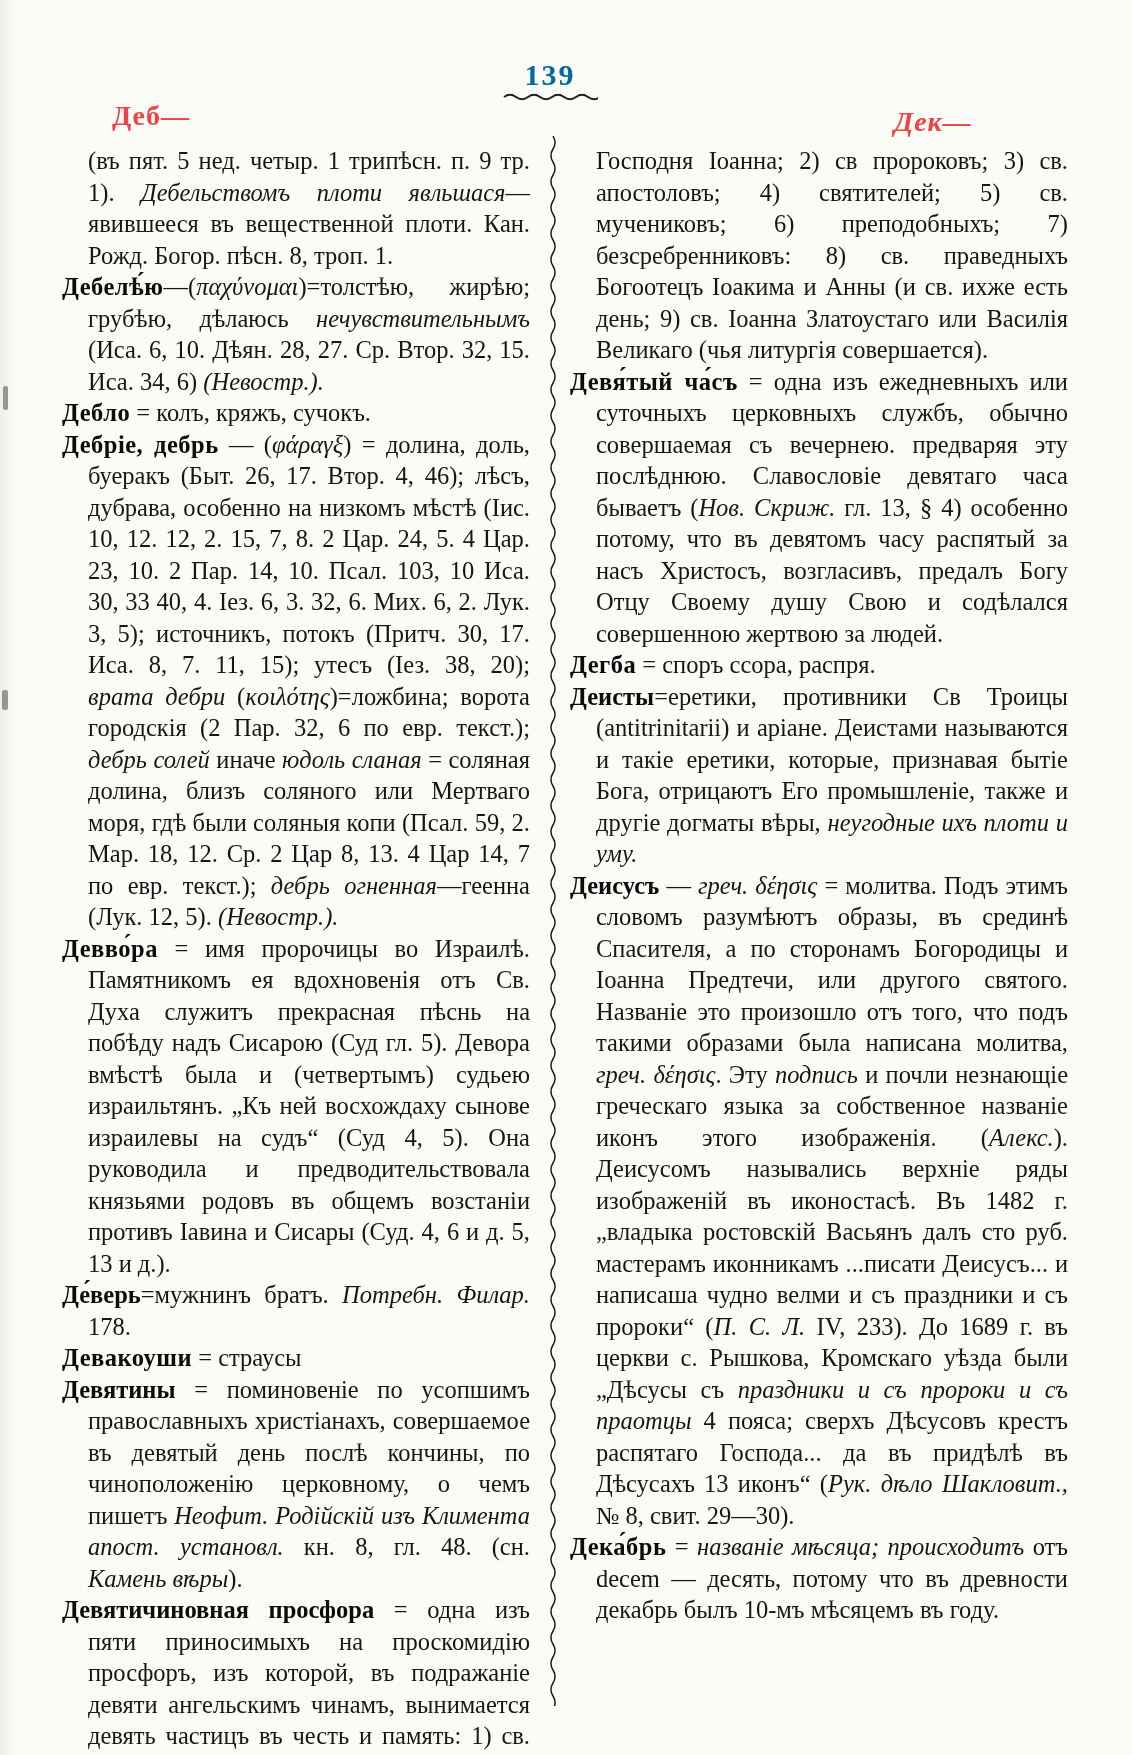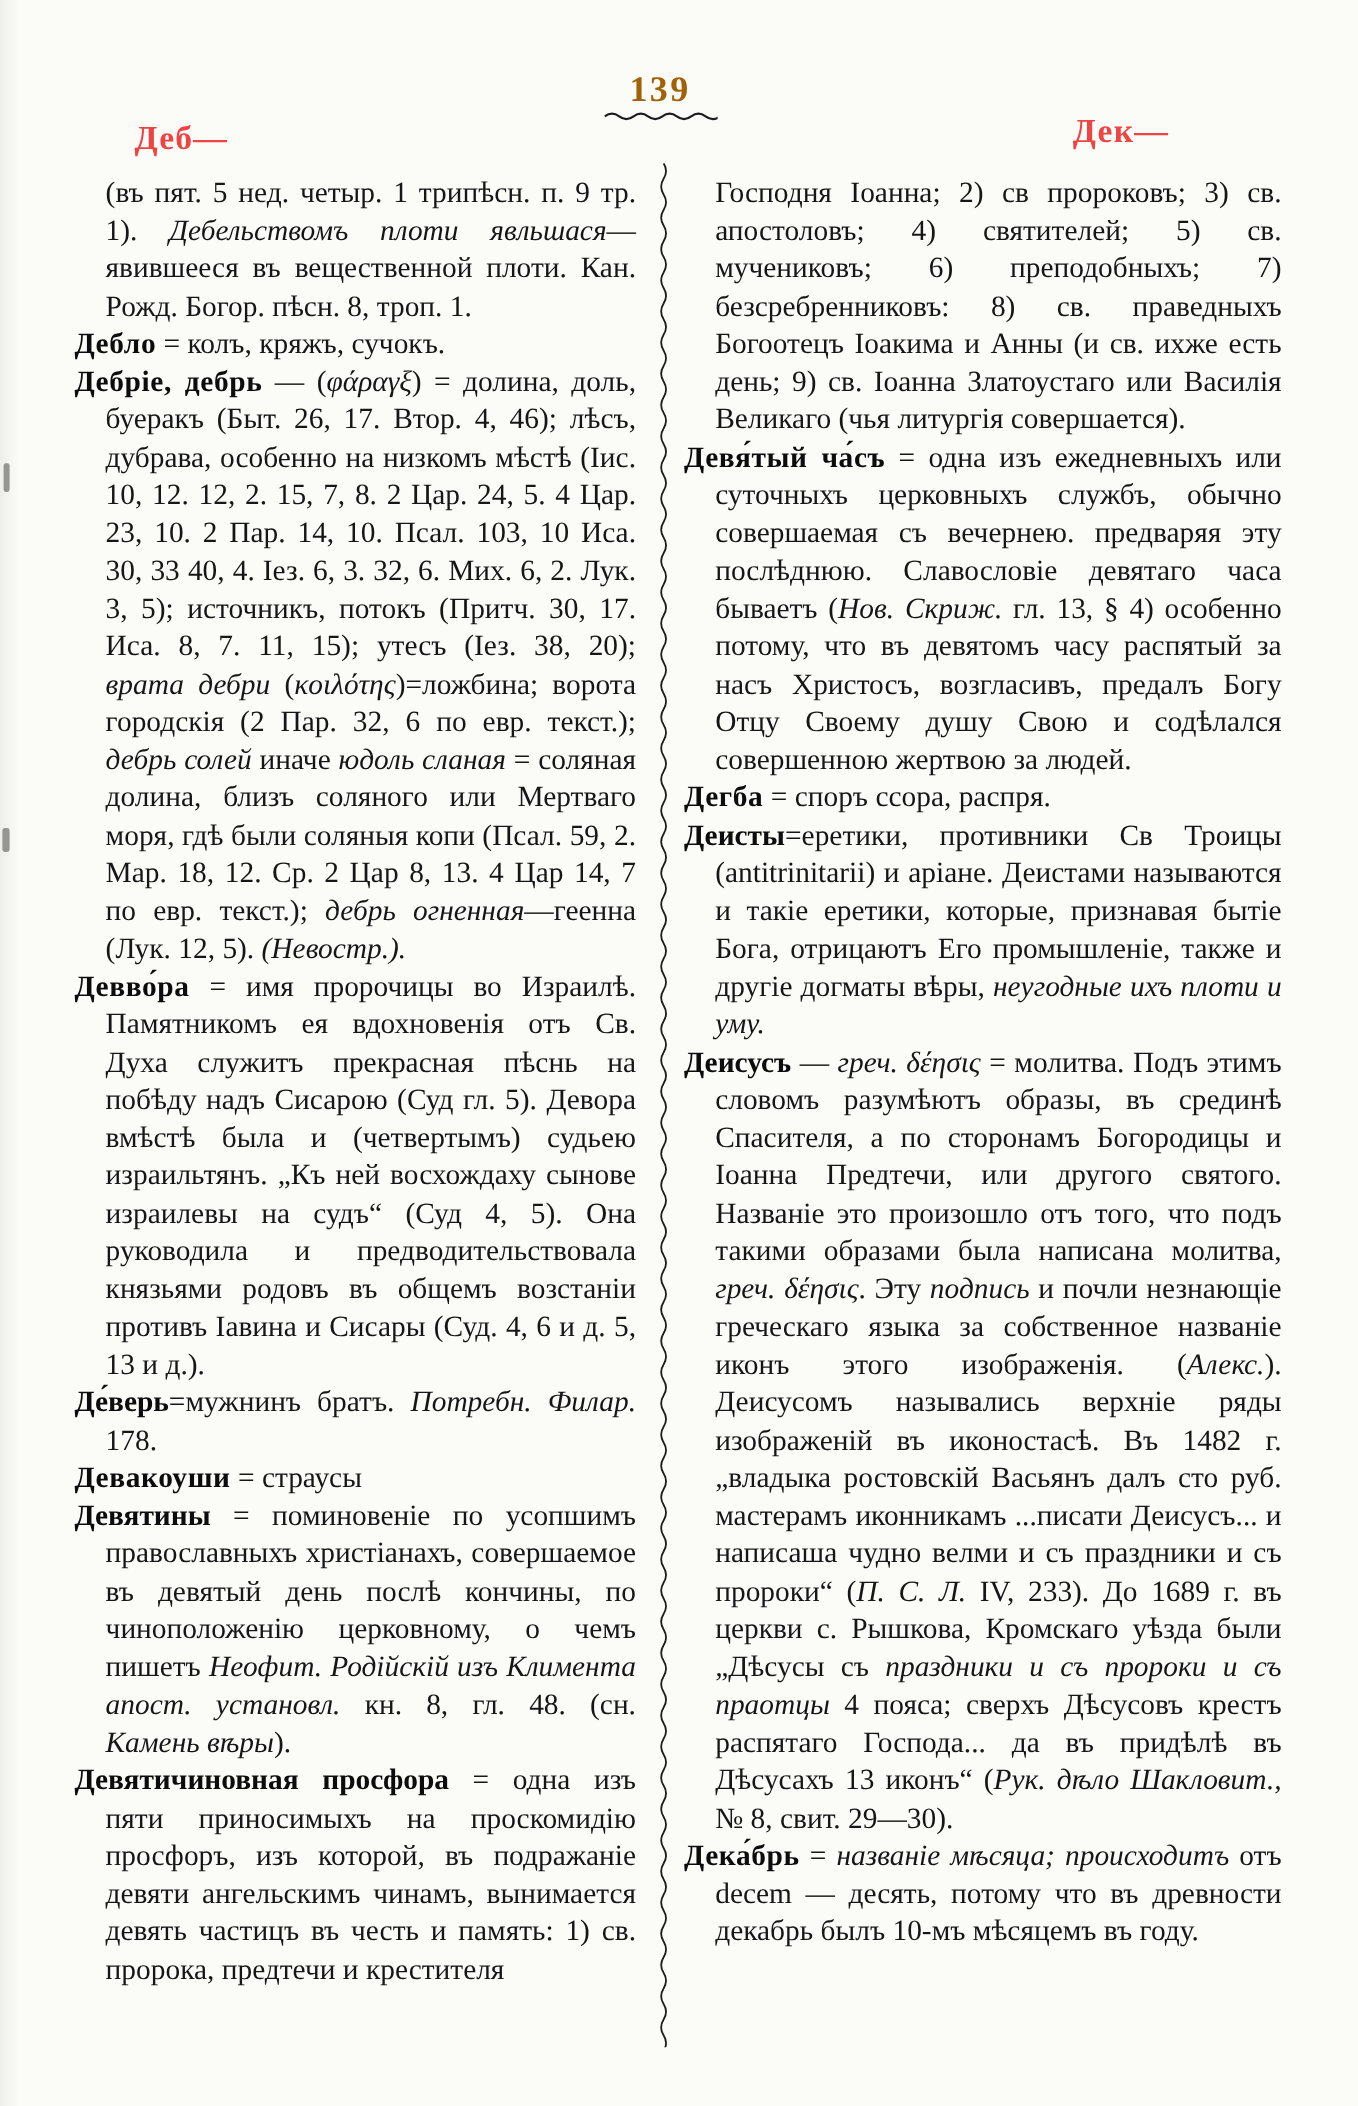--- a/index.html
+++ b/index.html
@@ -22,31 +22,31 @@
     pointer-events: none;
   }
   .col-head {
     position: absolute;
     font-weight: 700;
     font-size: 28px;
     letter-spacing: 1px;
     color: #ef4444;
   }
   .col-head.left  { left: 112px; top: 100px; }
-  .col-head.right { left: 894px; top: 94px; }
+  .col-head.right { left: 894px; top: 106px; font-style: italic; }
   .page-num-wrap {
     position: absolute; left: 498px; top: 58px; width: 104px;
     text-align: center;
   }
   .page-num {
     display: block;
     font-weight: 700;
     font-size: 30px;
     letter-spacing: 2px;
-    color: #a16207;
+    color: #0369a1;
   }
   .wavy-h { display: block; margin: 0 auto; }
   .divider { position: absolute; left: 547px; top: 136px; }
   .col {
     position: absolute;
     top: 145px;
     text-align: justify;
     font-size: 24.5px;
     line-height: 31.5px;
   }
@@ -86,20 +86,21 @@
   </span>
 
   <span class="col-head right">Дек—</span>
 
   <svg class="divider" width="12" height="1570" viewBox="0 0 12 1570">
     <path id="wavyVPath" fill="none" stroke="#1c1c1c" stroke-width="1.5" d="M6 0 c2.5 4 2.5 9 0 13 c-2.5 4 -2.5 9 0 13 c2.5 4 2.5 9 0 13 c-2.5 4 -2.5 9 0 13 c2.5 4 2.5 9 0 13 c-2.5 4 -2.5 9 0 13 c2.5 4 2.5 9 0 13 c-2.5 4 -2.5 9 0 13 c2.5 4 2.5 9 0 13 c-2.5 4 -2.5 9 0 13 c2.5 4 2.5 9 0 13 c-2.5 4 -2.5 9 0 13 c2.5 4 2.5 9 0 13 c-2.5 4 -2.5 9 0 13 c2.5 4 2.5 9 0 13 c-2.5 4 -2.5 9 0 13 c2.5 4 2.5 9 0 13 c-2.5 4 -2.5 9 0 13 c2.5 4 2.5 9 0 13 c-2.5 4 -2.5 9 0 13 c2.5 4 2.5 9 0 13 c-2.5 4 -2.5 9 0 13 c2.5 4 2.5 9 0 13 c-2.5 4 -2.5 9 0 13 c2.5 4 2.5 9 0 13 c-2.5 4 -2.5 9 0 13 c2.5 4 2.5 9 0 13 c-2.5 4 -2.5 9 0 13 c2.5 4 2.5 9 0 13 c-2.5 4 -2.5 9 0 13 c2.5 4 2.5 9 0 13 c-2.5 4 -2.5 9 0 13 c2.5 4 2.5 9 0 13 c-2.5 4 -2.5 9 0 13 c2.5 4 2.5 9 0 13 c-2.5 4 -2.5 9 0 13 c2.5 4 2.5 9 0 13 c-2.5 4 -2.5 9 0 13 c2.5 4 2.5 9 0 13 c-2.5 4 -2.5 9 0 13 c2.5 4 2.5 9 0 13 c-2.5 4 -2.5 9 0 13 c2.5 4 2.5 9 0 13 c-2.5 4 -2.5 9 0 13 c2.5 4 2.5 9 0 13 c-2.5 4 -2.5 9 0 13 c2.5 4 2.5 9 0 13 c-2.5 4 -2.5 9 0 13 c2.5 4 2.5 9 0 13 c-2.5 4 -2.5 9 0 13 c2.5 4 2.5 9 0 13 c-2.5 4 -2.5 9 0 13 c2.5 4 2.5 9 0 13 c-2.5 4 -2.5 9 0 13 c2.5 4 2.5 9 0 13 c-2.5 4 -2.5 9 0 13 c2.5 4 2.5 9 0 13 c-2.5 4 -2.5 9 0 13 c2.5 4 2.5 9 0 13 c-2.5 4 -2.5 9 0 13 c2.5 4 2.5 9 0 13 c-2.5 4 -2.5 9 0 13 c2.5 4 2.5 9 0 13 c-2.5 4 -2.5 9 0 13 c2.5 4 2.5 9 0 13 c-2.5 4 -2.5 9 0 13 c2.5 4 2.5 9 0 13 c-2.5 4 -2.5 9 0 13 c2.5 4 2.5 9 0 13 c-2.5 4 -2.5 9 0 13 c2.5 4 2.5 9 0 13 c-2.5 4 -2.5 9 0 13 c2.5 4 2.5 9 0 13 c-2.5 4 -2.5 9 0 13 c2.5 4 2.5 9 0 13 c-2.5 4 -2.5 9 0 13 c2.5 4 2.5 9 0 13 c-2.5 4 -2.5 9 0 13 c2.5 4 2.5 9 0 13 c-2.5 4 -2.5 9 0 13 c2.5 4 2.5 9 0 13 c-2.5 4 -2.5 9 0 13 c2.5 4 2.5 9 0 13 c-2.5 4 -2.5 9 0 13 c2.5 4 2.5 9 0 13 c-2.5 4 -2.5 9 0 13 c2.5 4 2.5 9 0 13 c-2.5 4 -2.5 9 0 13 c2.5 4 2.5 9 0 13 c-2.5 4 -2.5 9 0 13 c2.5 4 2.5 9 0 13 c-2.5 4 -2.5 9 0 13 c2.5 4 2.5 9 0 13 c-2.5 4 -2.5 9 0 13 c2.5 4 2.5 9 0 13 c-2.5 4 -2.5 9 0 13 c2.5 4 2.5 9 0 13 c-2.5 4 -2.5 9 0 13 c2.5 4 2.5 9 0 13 c-2.5 4 -2.5 9 0 13 c2.5 4 2.5 9 0 13 c-2.5 4 -2.5 9 0 13 c2.5 4 2.5 9 0 13 c-2.5 4 -2.5 9 0 13 c2.5 4 2.5 9 0 13 c-2.5 4 -2.5 9 0 13 c2.5 4 2.5 9 0 13 c-2.5 4 -2.5 9 0 13 c2.5 4 2.5 9 0 13 c-2.5 4 -2.5 9 0 13 c2.5 4 2.5 9 0 13 c-2.5 4 -2.5 9 0 13 c2.5 4 2.5 9 0 13 c-2.5 4 -2.5 9 0 13 c2.5 4 2.5 9 0 13 c-2.5 4 -2.5 9 0 13 c2.5 4 2.5 9 0 13 c-2.5 4 -2.5 9 0 13 c2.5 4 2.5 9 0 13 c-2.5 4 -2.5 9 0 13 c2.5 4 2.5 9 0 13 c-2.5 4 -2.5 9 0 13"></path>
   </svg>
 
   <div class="col col-left">
       <p class="cont"><span>(въ пят. 5 нед. четыр. 1 трипѣсн. п. 9 тр. 1). </span><span class="it">Дебельствомъ плоти явльшася</span><span>— явившееся въ вещественной плоти. Кан. Рожд. Богор. пѣсн. 8, троп. 1.</span></p>
+      <p class="entry"><span class="hw">Дебелѣ́ю</span><span>—(</span><span class="gk">παχύνομαι</span><span>)=толстѣю, жирѣю; грубѣю, дѣлаюсь </span><span class="it">нечувствительнымъ</span><span> (Иса. 6, 10. Дѣян. 28, 27. Ср. Втор. 32, 15. Иса. 34, 6) </span><span class="it">(Невостр.).</span></p>
       <p class="entry"><span class="hw">Дебло</span><span> = колъ, кряжъ, сучокъ.</span></p>
       <p class="entry"><span class="hw">Дебріе, дебрь</span><span> — (</span><span class="gk">φάραγξ</span><span>) = долина, доль, буеракъ (Быт. 26, 17. Втор. 4, 46); лѣсъ, дубрава, особенно на низкомъ мѣстѣ (Іис. 10, 12. 12, 2. 15, 7, 8. 2 Цар. 24, 5. 4 Цар. 23, 10. 2 Пар. 14, 10. Псал. 103, 10 Иса. 30, 33 40, 4. Іез. 6, 3. 32, 6. Мих. 6, 2. Лук. 3, 5); источникъ, потокъ (Притч. 30, 17. Иса. 8, 7. 11, 15); утесъ (Іез. 38, 20); </span><span class="it">врата дебри</span><span> (</span><span class="gk">κοιλότης</span><span>)=ложбина; ворота городскія (2 Пар. 32, 6 по евр. текст.); </span><span class="it">дебрь солей</span><span> иначе </span><span class="it">юдоль сланая</span><span> = соляная долина, близъ соляного или Мертваго моря, гдѣ были соляныя копи (Псал. 59, 2. Мар. 18, 12. Ср. 2 Цар 8, 13. 4 Цар 14, 7 по евр. текст.); </span><span class="it">дебрь огненная</span><span>—геенна (Лук. 12, 5). </span><span class="it">(Невостр.).</span></p>
       <p class="entry"><span class="hw">Девво́ра</span><span> = имя пророчицы во Израилѣ. Памятникомъ ея вдохновенія отъ Св. Духа служитъ прекрасная пѣснь на побѣду надъ Сисарою (Суд гл. 5). Девора вмѣстѣ была и (четвертымъ) судьею израильтянъ. „Къ ней восхождаху сынове израилевы на судъ“ (Суд 4, 5). Она руководила и предводительствовала князьями родовъ въ общемъ возстаніи противъ Іавина и Сисары (Суд. 4, 6 и д. 5, 13 и д.).</span></p>
       <p class="entry"><span class="hwc">Де́верь</span><span>=мужнинъ братъ. </span><span class="it">Потребн. Филар.</span><span> 178.</span></p>
       <p class="entry"><span class="hw">Девакоуши</span><span> = страусы</span></p>
       <p class="entry"><span class="hwc">Девятины</span><span> = поминовеніе по усопшимъ православныхъ христіанахъ, совершаемое въ девятый день послѣ кончины, по чиноположенію церковному, о чемъ пишетъ </span><span class="it">Неофит. Родійскій изъ Климента апост. установл.</span><span> кн. 8, гл. 48. (сн. </span><span class="it">Камень вѣры</span><span>).</span></p>
       <p class="entry"><span class="hwc">Девятичиновная просфора</span><span> = одна изъ пяти приносимыхъ на проскомидію просфоръ, изъ которой, въ подражаніе девяти ангельскимъ чинамъ, вынимается девять частицъ въ честь и память: 1) св. пророка, предтечи и крестителя</span></p>
     </div>
 
   <div class="col col-right">

